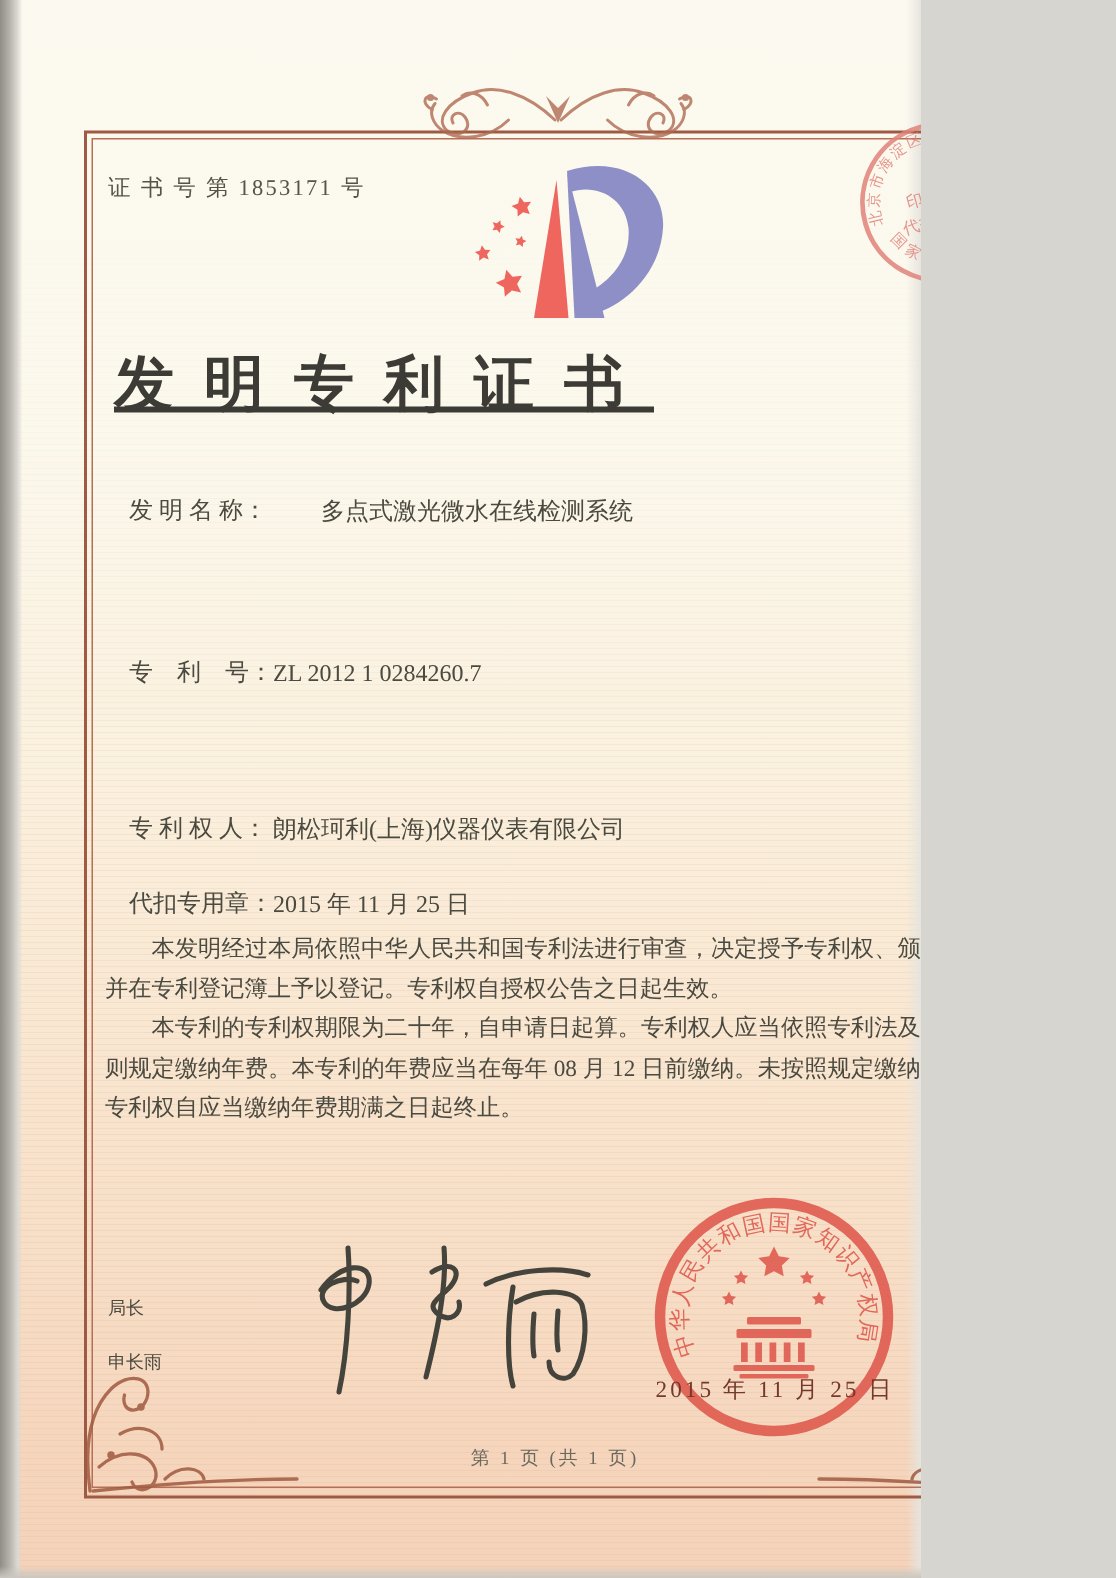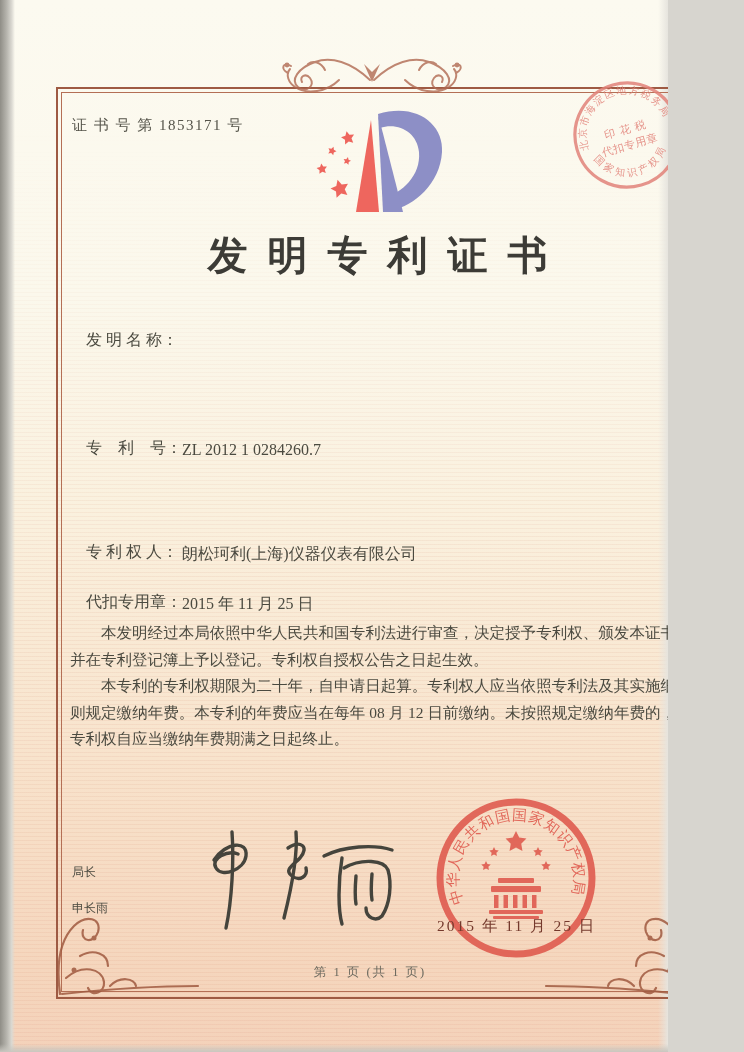--- a/index.html
+++ b/index.html
@@ -1,37 +1,37 @@
 <!DOCTYPE html>
 <html><head>
 <meta charset="utf-8">
 <style>
   html,body{margin:0;padding:0;background:#d7d5cf;}
-  .page{position:relative;width:668px;height:1052px;overflow:hidden;
+  .page{position:relative;width:614px;height:1052px;overflow:hidden;
         font-family:"Liberation Serif","DejaVu Serif",serif;background:#f9a8d4;}
   .paper{position:absolute;inset:0;
          background:linear-gradient(180deg,#fcfaf0 0%,#fbf8ec 28%,#faf0dd 50%,#f8e3cc 72%,#f5d6bd 92%,#f4d2ba 100%);}
   .texture{position:absolute;inset:0;pointer-events:none;
            background:repeating-linear-gradient(180deg,rgba(213,128,106,0.10) 0 1px,rgba(0,0,0,0) 1px 4px);
            -webkit-mask:linear-gradient(180deg,transparent 0 12%,#000 55%);
            mask:linear-gradient(180deg,transparent 0 12%,#000 55%);}
   .edge-left{position:absolute;left:0;top:0;bottom:0;width:15px;
              background:linear-gradient(90deg,#8f8d86,#b7b5ae 45%,#dbd9d2 78%,rgba(255,255,255,0));}
   .edge-right{position:absolute;right:0;top:0;bottom:0;width:10px;
               background:linear-gradient(270deg,#e6e4de,rgba(255,255,255,0));}
   .edge-bottom{position:absolute;left:0;right:0;bottom:0;height:8px;
                background:linear-gradient(0deg,#c9c7c0,rgba(255,255,255,0));}
   .frame-outer{position:absolute;left:56px;top:87px;width:628px;height:908px;
                border:2px solid #9e5a43;}
   .frame-inner{position:absolute;left:61px;top:92px;width:618px;height:898px;
                border:1px solid #b46f55;}
   .cert-no{position:absolute;left:72px;top:116px;font-size:15px;letter-spacing:1.5px;color:#55544a;}
   .logo{position:absolute;left:286px;top:100px;}
-  .title{position:absolute;left:56px;width:628px;top:228px;text-align:center;
-         font-size:40px;font-weight:600;color:#3c3b36;letter-spacing:20px;padding-left:35px;box-sizing:border-box;}
+  .title{position:absolute;left:56px;width:628px;top:228px;text-align:left;
+         font-size:40px;font-weight:600;color:#3c3b36;letter-spacing:20px;padding-left:20px;box-sizing:border-box;text-decoration:underline;}
   .frow{position:absolute;left:86px;display:flex;font-size:16px;color:#4b4a40;}
   .f-label{white-space:pre;width:96px;flex:none;}
   .f-value{white-space:pre-line;line-height:23px;}
   .row-name{top:330px;gap:32px;}  .row-inv{top:382px;}  .row-pno{top:438px;}
   .row-fdate{top:489px;} .row-pat{top:542px;}  .row-gdate{top:592px;}
   .bodytext{position:absolute;left:70px;top:620px;width:606px;color:#4b4a40;}
   .bodytext p{margin:0;font-size:15.5px;line-height:26.5px;text-indent:2em;text-align:justify;}
   .signoff{position:absolute;left:72px;top:854px;font-size:12px;color:#4b4a40;line-height:36px;}
   .signature{position:absolute;left:192px;top:826px;}
   .office-seal{position:absolute;left:430px;top:792px;opacity:0.88;}
@@ -115,20 +115,21 @@
       <use href="#star" transform="translate(36,69) scale(0.55) rotate(-8)"></use>
       <use href="#star" transform="translate(61,61) scale(0.4) rotate(14)"></use>
       <use href="#star" transform="translate(54,89) scale(0.95) rotate(-15)"></use>
     </g>
   </svg>
 
   <div class="title">发明专利证书</div>
 
   <div class="frow row-name">
     <span class="f-label">发 明 名 称：</span>
+    <span class="f-value">多点式激光微水在线检测系统</span>
   </div>
 
 
   <div class="frow row-pno">
     <span class="f-label">专　利　号：</span>
     <span class="f-value">ZL 2012 1 0284260.7</span>
   </div>
 
 
   <div class="frow row-pat">

